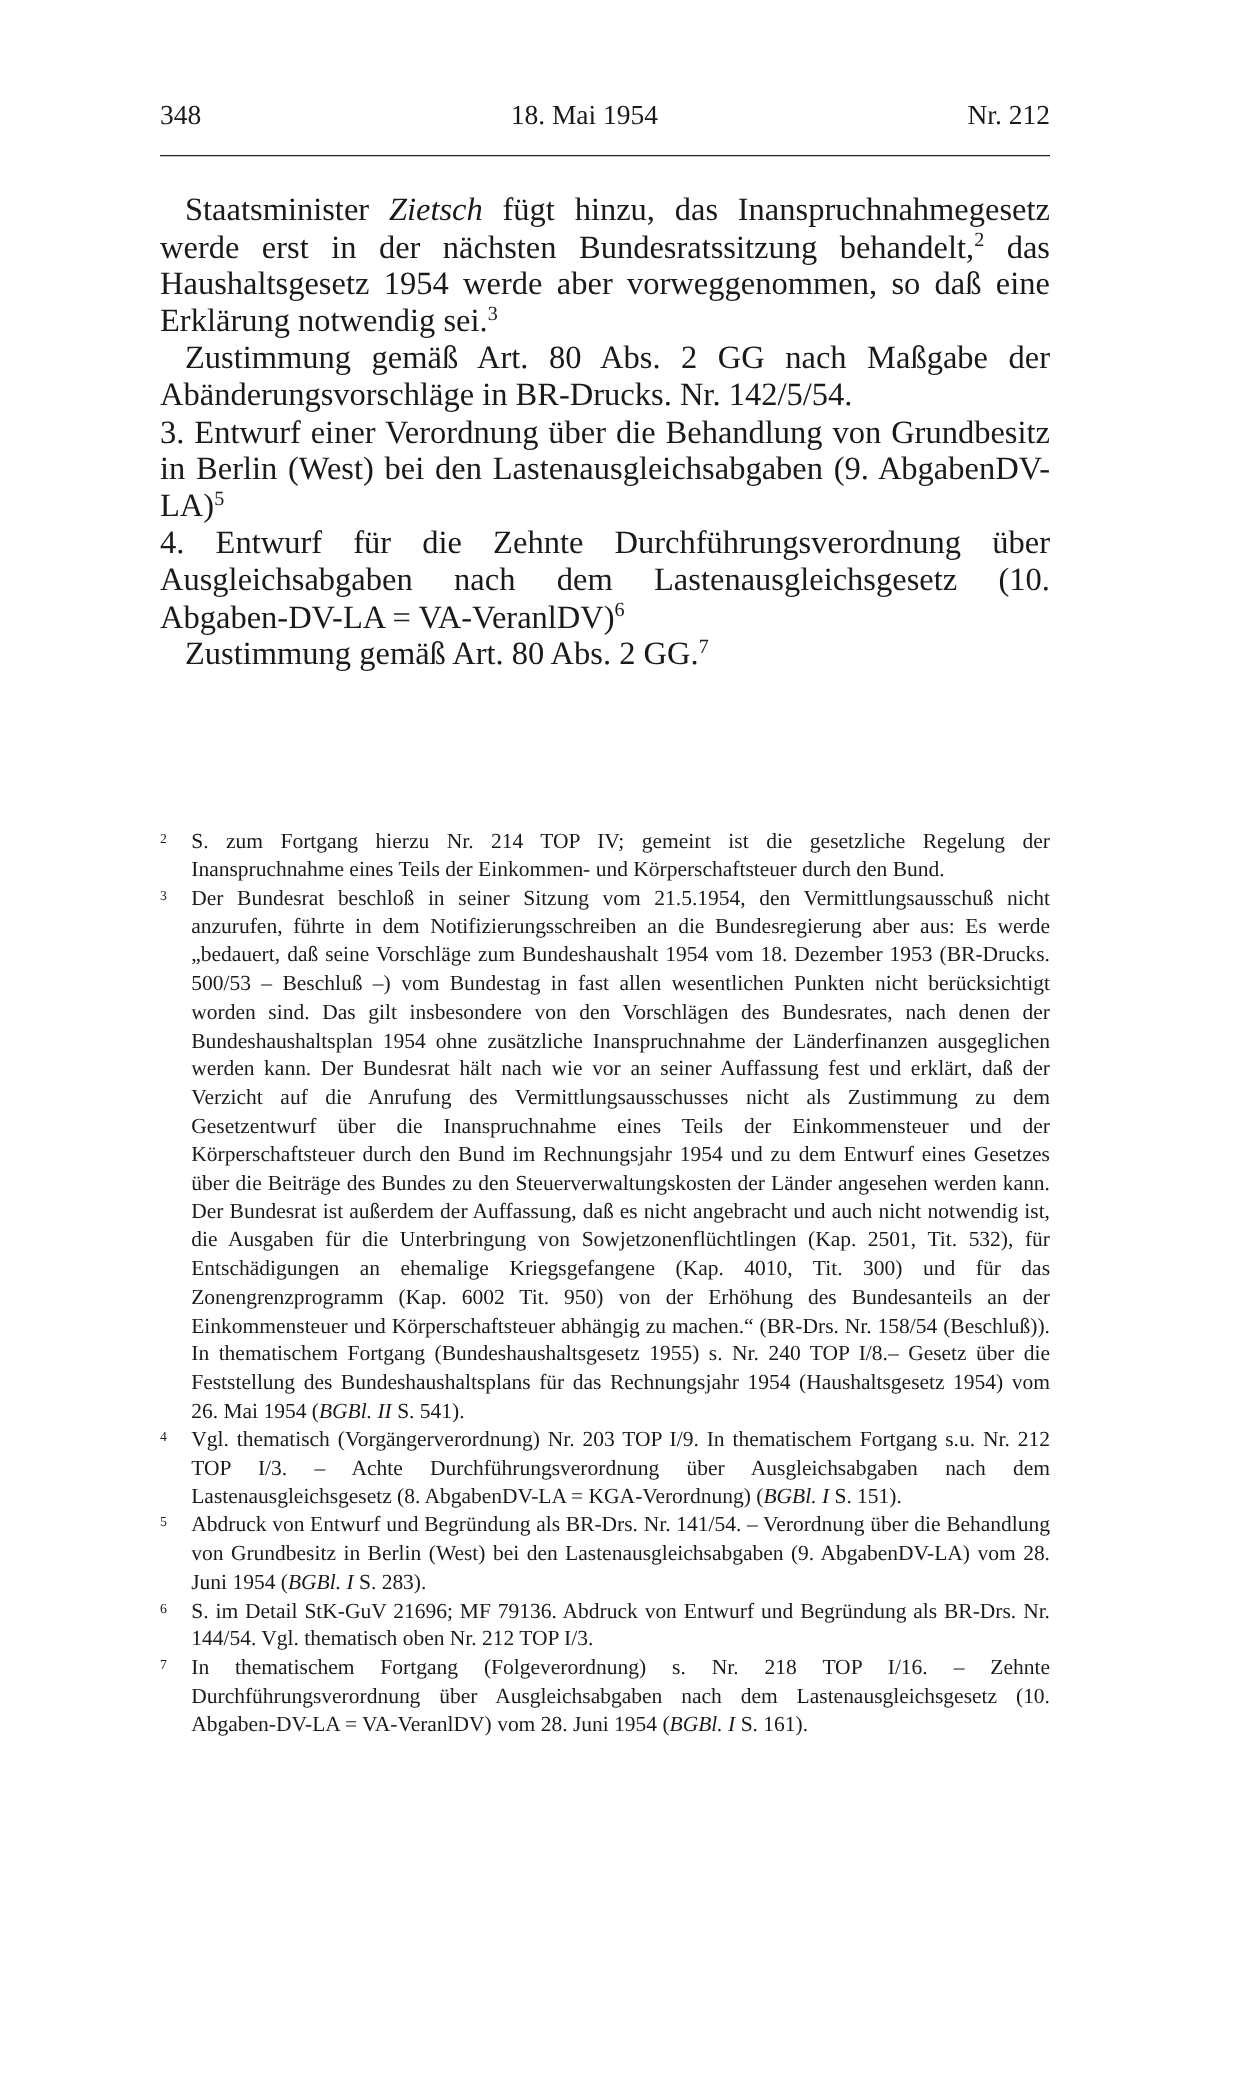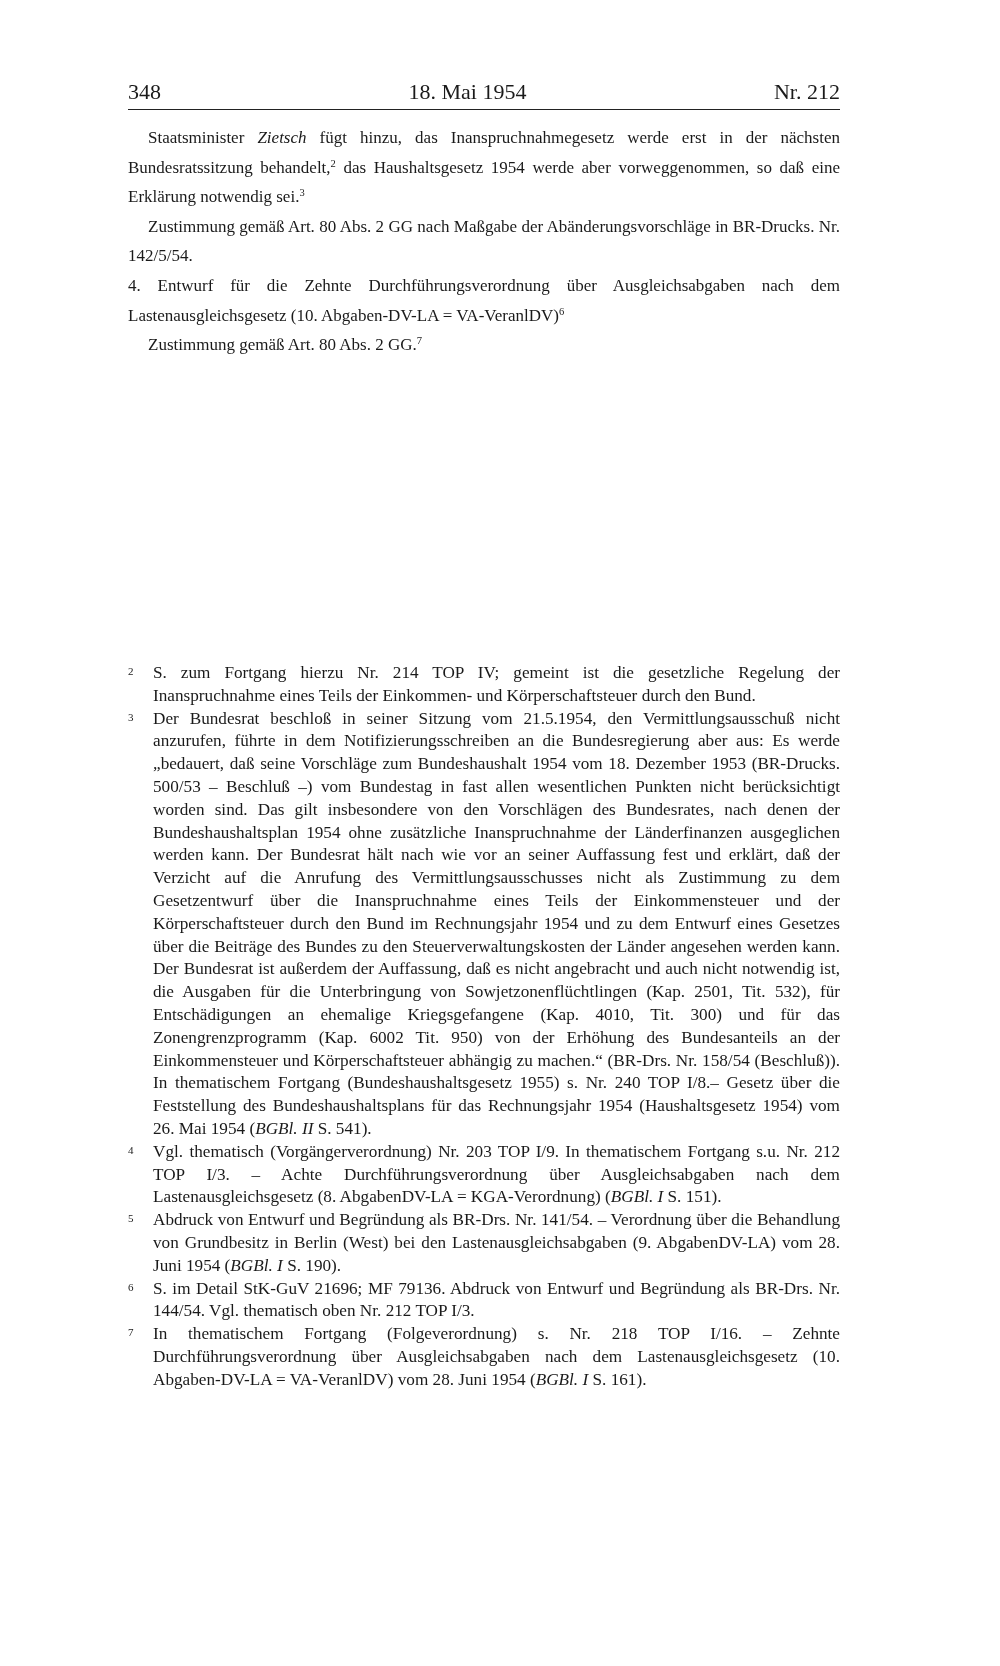--- a/index.html
+++ b/index.html
@@ -1,21 +1,21 @@
 <!DOCTYPE html>
 <html><head>
 <meta charset="utf-8">
 <style>
   html, body { margin: 0; padding: 0; background: #ffffff; }
   body { width: 1000px; height: 1666px; position: relative; overflow: hidden;
          font-family: "Liberation Serif", "DejaVu Serif", serif; color: #1a1a1a; }
   .page { position: absolute; left: 128px; top: 78px; width: 712px; }
   .header { display: flex; justify-content: space-between; align-items: baseline;
-            font-size: 22px; line-height: 28px; padding-bottom: 3px; border-bottom: 1.3px solid #222; }
-  .body-text { margin-top: 13px; font-size: 17px; line-height: 29.6px; text-align: justify; }
+            font-size: 22px; line-height: 28px; padding-bottom: 18px; border-bottom: 1.3px solid #222; }
+  .body-text { margin-top: 28px; font-size: 26px; line-height: 29.6px; text-align: justify; }
   .body-text p { margin: 0; }
   .indent { text-indent: 20px; }
   sup { font-size: 0.62em; line-height: 0; vertical-align: 0.55em; }
   .footnotes { position: absolute; left: 128px; top: 662px; width: 712px; font-size: 17.2px; line-height: 22.8px; }
   .fn { display: flex; text-align: justify; }
   .fn-num { width: 25px; flex: 0 0 25px; font-size: 11px; line-height: 18px; }
   .fn-text { flex: 1; }
   i { font-style: italic; }
 </style>
 </head>
@@ -24,41 +24,42 @@
 <div class="page">
   <div class="header">
     <span>348</span>
     <span>18. Mai 1954</span>
     <span>Nr. 212</span>
   </div>
 
   <div class="body-text">
     <p class="indent"><span>Staatsminister </span><i>Zietsch</i><span> fügt hinzu, das Inanspruchnahmegesetz werde erst in der nächsten Bundesratssitzung behandelt,</span><sup>2</sup><span> das Haushaltsgesetz 1954 werde aber vorweggenommen, so daß eine Erklärung notwendig sei.</span><sup>3</sup></p>
     <p class="indent">Zustimmung gemäß Art. 80 Abs. 2 GG nach Maßgabe der Abänderungsvorschläge in BR-Drucks. Nr. 142/5/54.</p>
+    <p><span>3. Entwurf einer Verordnung über die Behandlung von Grundbesitz in Berlin (West) bei den Lastenausgleichsabgaben (9. AbgabenDV-LA)</span><sup>5</sup></p>
     <p><span>4. Entwurf für die Zehnte Durchführungsverordnung über Ausgleichsabgaben nach dem Lastenausgleichsgesetz (10. Abgaben-DV-LA = VA-VeranlDV)</span><sup>6</sup></p>
     <p class="indent"><span>Zustimmung gemäß Art. 80 Abs. 2 GG.</span><sup>7</sup></p>
   </div>
 </div>
 
 <div class="footnotes">
   <div class="fn">
     <span class="fn-num">2</span>
     <span class="fn-text">S. zum Fortgang hierzu Nr. 214 TOP IV; gemeint ist die gesetzliche Regelung der Inanspruchnahme eines Teils der Einkommen- und Körperschaftsteuer durch den Bund.</span>
   </div>
   <div class="fn">
     <span class="fn-num">3</span>
     <span class="fn-text"><span>Der Bundesrat beschloß in seiner Sitzung vom 21.5.1954, den Vermittlungsausschuß nicht anzurufen, führte in dem Notifizierungsschreiben an die Bundesregierung aber aus: Es werde „bedauert, daß seine Vorschläge zum Bundeshaushalt 1954 vom 18. Dezember 1953 (BR-Drucks. 500/53 – Beschluß –) vom Bundestag in fast allen wesentlichen Punkten nicht berücksichtigt worden sind. Das gilt insbesondere von den Vorschlägen des Bundesrates, nach denen der Bundeshaushaltsplan 1954 ohne zusätzliche Inanspruchnahme der Länderfinanzen ausgeglichen werden kann. Der Bundesrat hält nach wie vor an seiner Auffassung fest und erklärt, daß der Verzicht auf die Anrufung des Vermittlungsausschusses nicht als Zustimmung zu dem Gesetzentwurf über die Inanspruchnahme eines Teils der Einkommensteuer und der Körperschaftsteuer durch den Bund im Rechnungsjahr 1954 und zu dem Entwurf eines Gesetzes über die Beiträge des Bundes zu den Steuerverwaltungskosten der Länder angesehen werden kann. Der Bundesrat ist außerdem der Auffassung, daß es nicht angebracht und auch nicht notwendig ist, die Ausgaben für die Unterbringung von Sowjetzonenflüchtlingen (Kap. 2501, Tit. 532), für Entschädigungen an ehemalige Kriegsgefangene (Kap. 4010, Tit. 300) und für das Zonengrenzprogramm (Kap. 6002 Tit. 950) von der Erhöhung des Bundesanteils an der Einkommensteuer und Körperschaftsteuer abhängig zu machen.“ (BR-Drs. Nr. 158/54 (Beschluß)). In thematischem Fortgang (Bundeshaushaltsgesetz 1955) s. Nr. 240 TOP I/8.– Gesetz über die Feststellung des Bundeshaushaltsplans für das Rechnungsjahr 1954 (Haushaltsgesetz 1954) vom 26. Mai 1954 (</span><i>BGBl. II</i><span> S. 541).</span></span>
   </div>
   <div class="fn">
     <span class="fn-num">4</span>
     <span class="fn-text"><span>Vgl. thematisch (Vorgängerverordnung) Nr. 203 TOP I/9. In thematischem Fortgang s.u. Nr. 212 TOP I/3. – Achte Durchführungsverordnung über Ausgleichsabgaben nach dem Lastenausgleichsgesetz (8. AbgabenDV-LA = KGA-Verordnung) (</span><i>BGBl. I</i><span> S. 151).</span></span>
   </div>
   <div class="fn">
     <span class="fn-num">5</span>
-    <span class="fn-text"><span>Abdruck von Entwurf und Begründung als BR-Drs. Nr. 141/54. – Verordnung über die Behandlung von Grundbesitz in Berlin (West) bei den Lastenausgleichsabgaben (9. AbgabenDV-LA) vom 28. Juni 1954 (</span><i>BGBl. I</i><span> S. 190).</span></span>
+    <span class="fn-text"><span>Abdruck von Entwurf und Begründung als BR-Drs. Nr. 141/54. – Verordnung über die Behandlung von Grundbesitz in Berlin (West) bei den Lastenausgleichsabgaben (9. AbgabenDV-LA) vom 28. Juni 1954 (</span><i>BGBl. I</i><span> S. 283).</span></span>
   </div>
   <div class="fn">
     <span class="fn-num">6</span>
     <span class="fn-text">S. im Detail StK-GuV 21696; MF 79136. Abdruck von Entwurf und Begründung als BR-Drs. Nr. 144/54. Vgl. thematisch oben Nr. 212 TOP I/3.</span>
   </div>
   <div class="fn">
     <span class="fn-num">7</span>
     <span class="fn-text"><span>In thematischem Fortgang (Folgeverordnung) s. Nr. 218 TOP I/16. – Zehnte Durchführungsverordnung über Ausgleichsabgaben nach dem Lastenausgleichsgesetz (10. Abgaben-DV-LA = VA-VeranlDV) vom 28. Juni 1954 (</span><i>BGBl. I</i><span> S. 161).</span></span>
   </div>
 </div>

